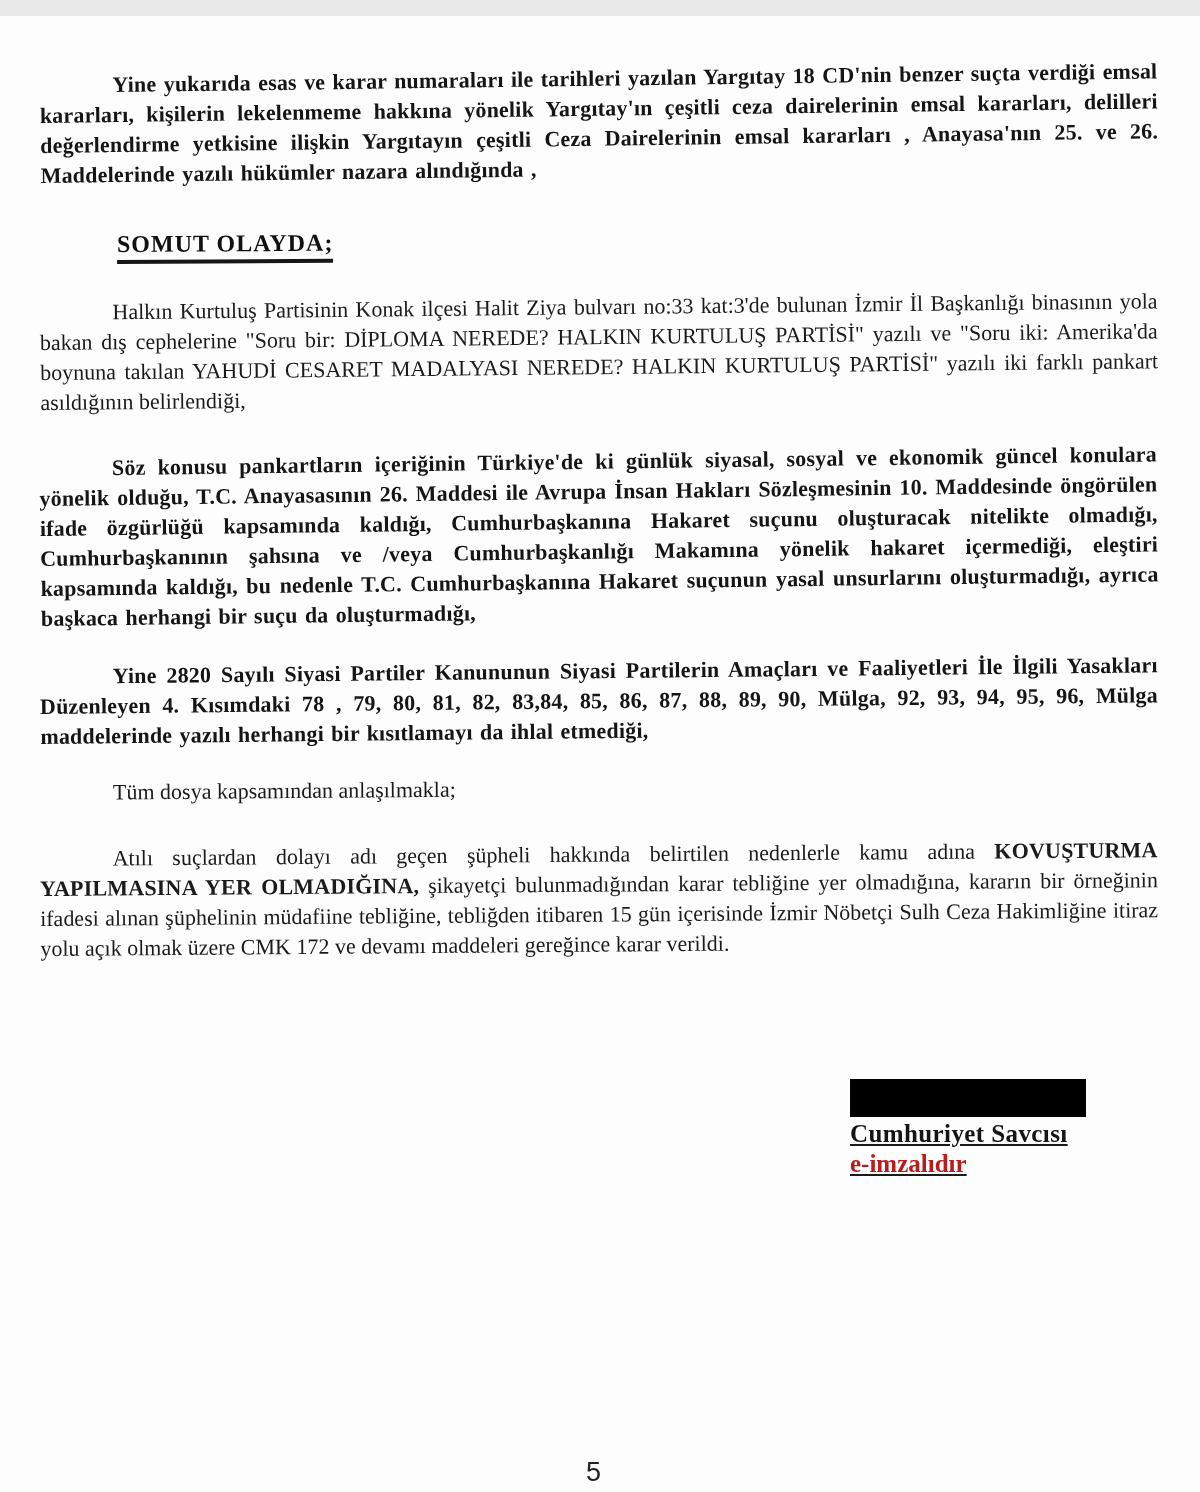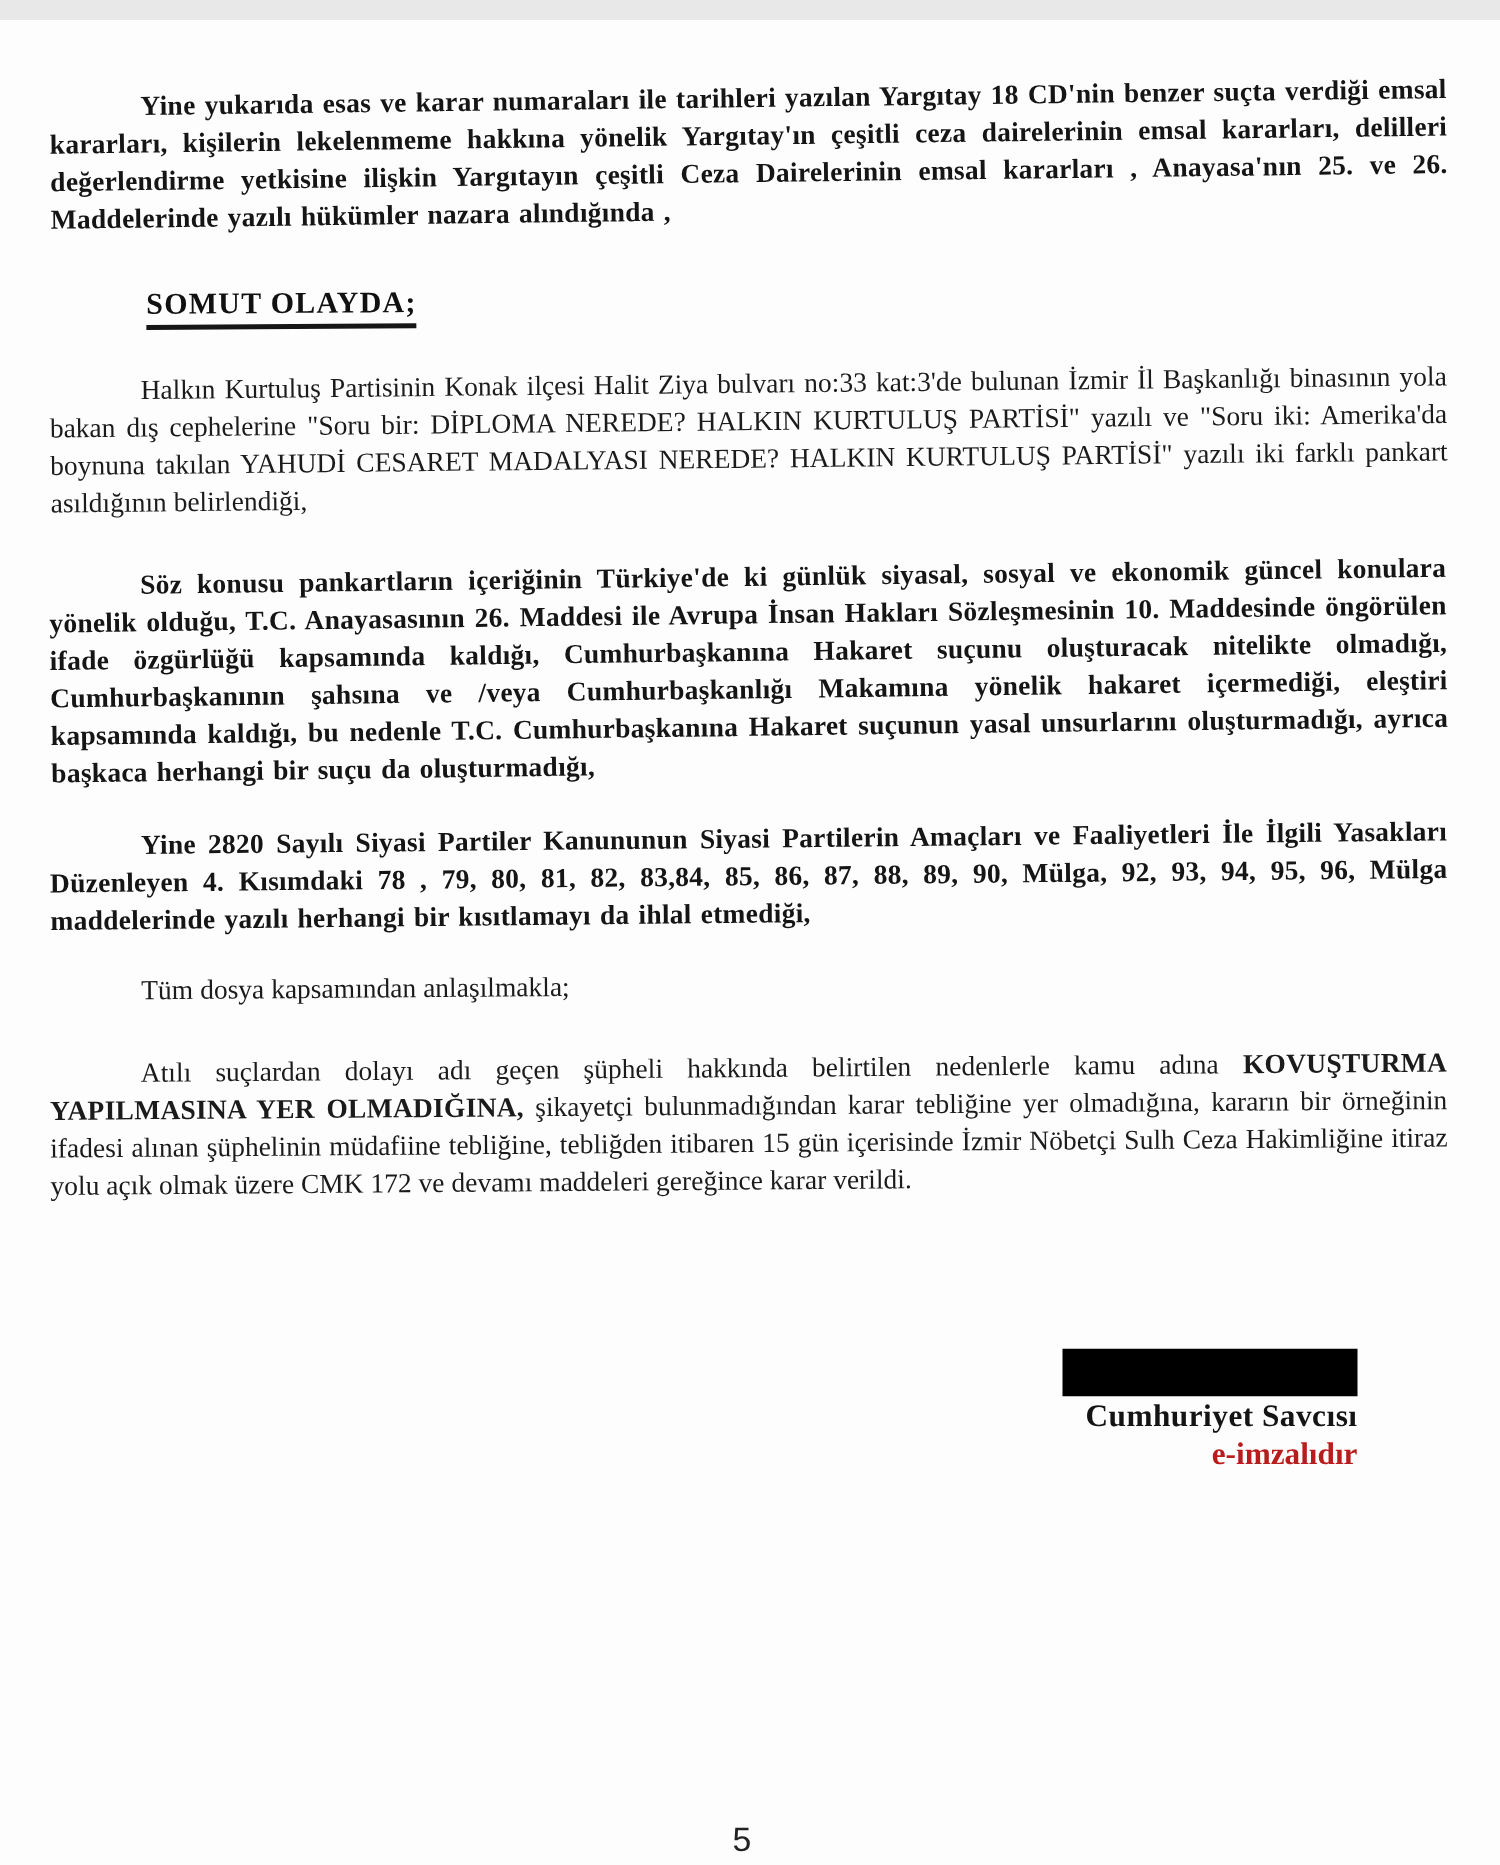--- a/index.html
+++ b/index.html
@@ -50,21 +50,22 @@
   .m-assessment { margin-top: 36px; }
   .m-partylaw   { margin-top: 28px; }
   .m-filescope  { margin-top: 26px; }
   .m-decision   { margin-top: 36px; }
   .emph { font-weight: 700; letter-spacing: 0.2px; }
   .signature {
     position: absolute;
     left: 850px;
     top: 1063px;
     width: 236px;
-    text-align: right;
+    text-align: left;
+    text-decoration: underline;
   }
   .redaction {
     width: 236px;
     height: 38px;
     background: #000000;
   }
   .sig-title {
     margin-top: 3px;
     font-size: 25px;
     font-weight: 700;

